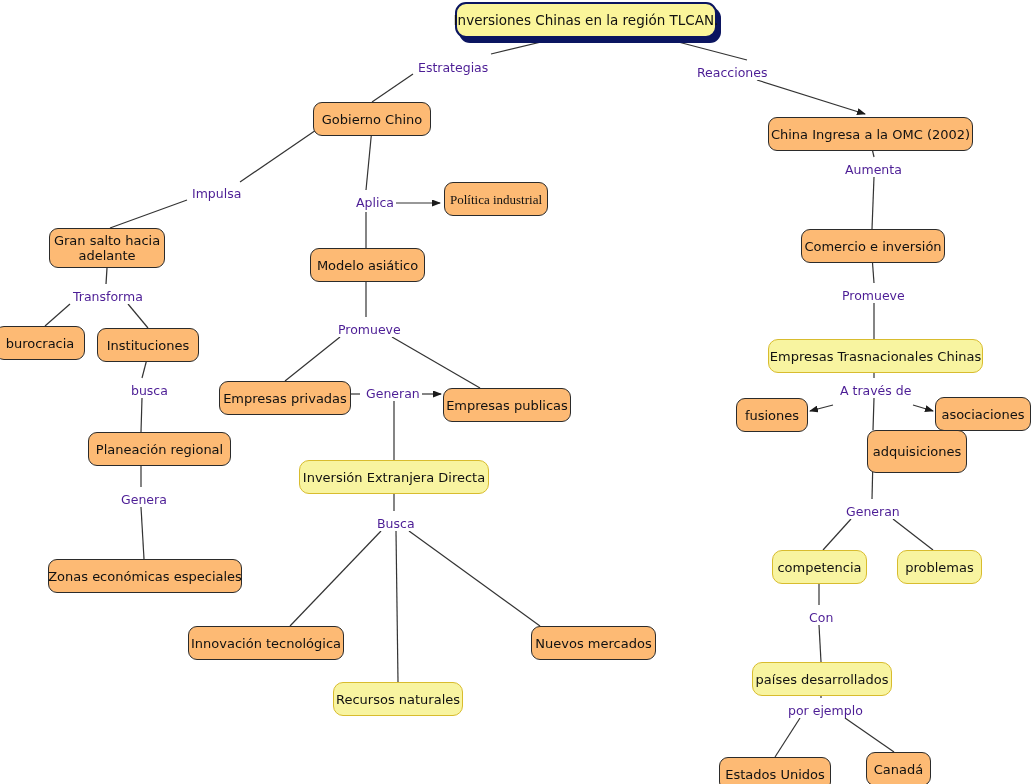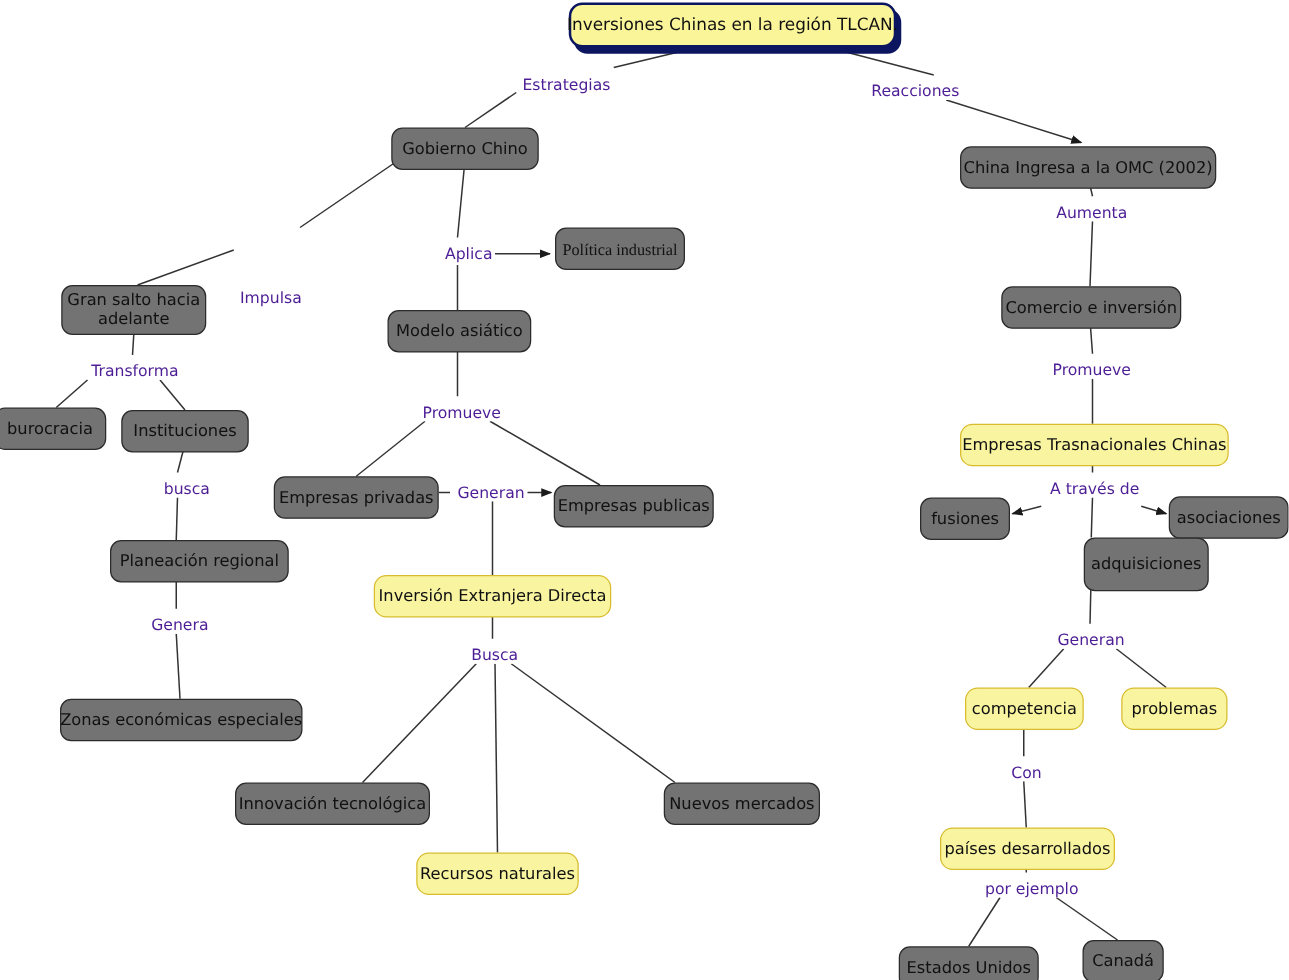--- a/index.html
+++ b/index.html
@@ -36,21 +36,21 @@
     text-align: center;
     border-radius: 9px;
     font-size: 13px;
     line-height: 15px;
     color: #111111;
     white-space: pre;
     padding: 16px 9px;
     z-index: 5;
   }
   .node.plain {
-    background: #737373;
+    background: #fdba74;
     border: 1.3px solid #2b2b2b;
   }
   .node.yellow {
     background: #f8f4a0;
     border: 1.6px solid #d8bc2e;
     border-radius: 10px;
   }
   .node.title {
     background: #fbf59a;
     border: 2.2px solid #0b1560;
@@ -152,21 +152,21 @@
       <div class="node plain" style="left: 867px; top: 430px; width: 100px; height: 43px;">adquisiciones</div>
       <div class="node yellow" style="left: 772px; top: 550px; width: 95px; height: 26px;">competencia</div>
       <div class="node yellow" style="left: 897px; top: 550px; width: 85px; height: 26px;">problemas</div>
       <div class="node yellow" style="left: 752px; top: 662px; width: 140px; height: 27px;">países desarrollados</div>
       <div class="node plain" style="left: 719px; top: 757px; width: 112px; height: 27px;">Estados Unidos</div>
       <div class="node plain" style="left: 866px; top: 752px; width: 65px; height: 27px;">Canadá</div>
     </div>
   <div id="label-layer">
       <div class="linklabel" style="left: 416px; top: 61px;">Estrategias</div>
       <div class="linklabel" style="left: 695px; top: 66px;">Reacciones</div>
-      <div class="linklabel" style="left: 190px; top: 187px; margin-top: 44px;">Impulsa</div>
+      <div class="linklabel" style="left: 190px; top: 187px;">Impulsa</div>
       <div class="linklabel" style="left: 354px; top: 196px;">Aplica</div>
       <div class="linklabel" style="left: 71px; top: 290px;">Transforma</div>
       <div class="linklabel" style="left: 129px; top: 384px;">busca</div>
       <div class="linklabel" style="left: 119px; top: 493px;">Genera</div>
       <div class="linklabel" style="left: 336px; top: 323px;">Promueve</div>
       <div class="linklabel" style="left: 364px; top: 387px;">Generan</div>
       <div class="linklabel" style="left: 375px; top: 517px;">Busca</div>
       <div class="linklabel" style="left: 843px; top: 163px;">Aumenta</div>
       <div class="linklabel" style="left: 840px; top: 289px;">Promueve</div>
       <div class="linklabel" style="left: 838px; top: 384px;">A través de</div>

